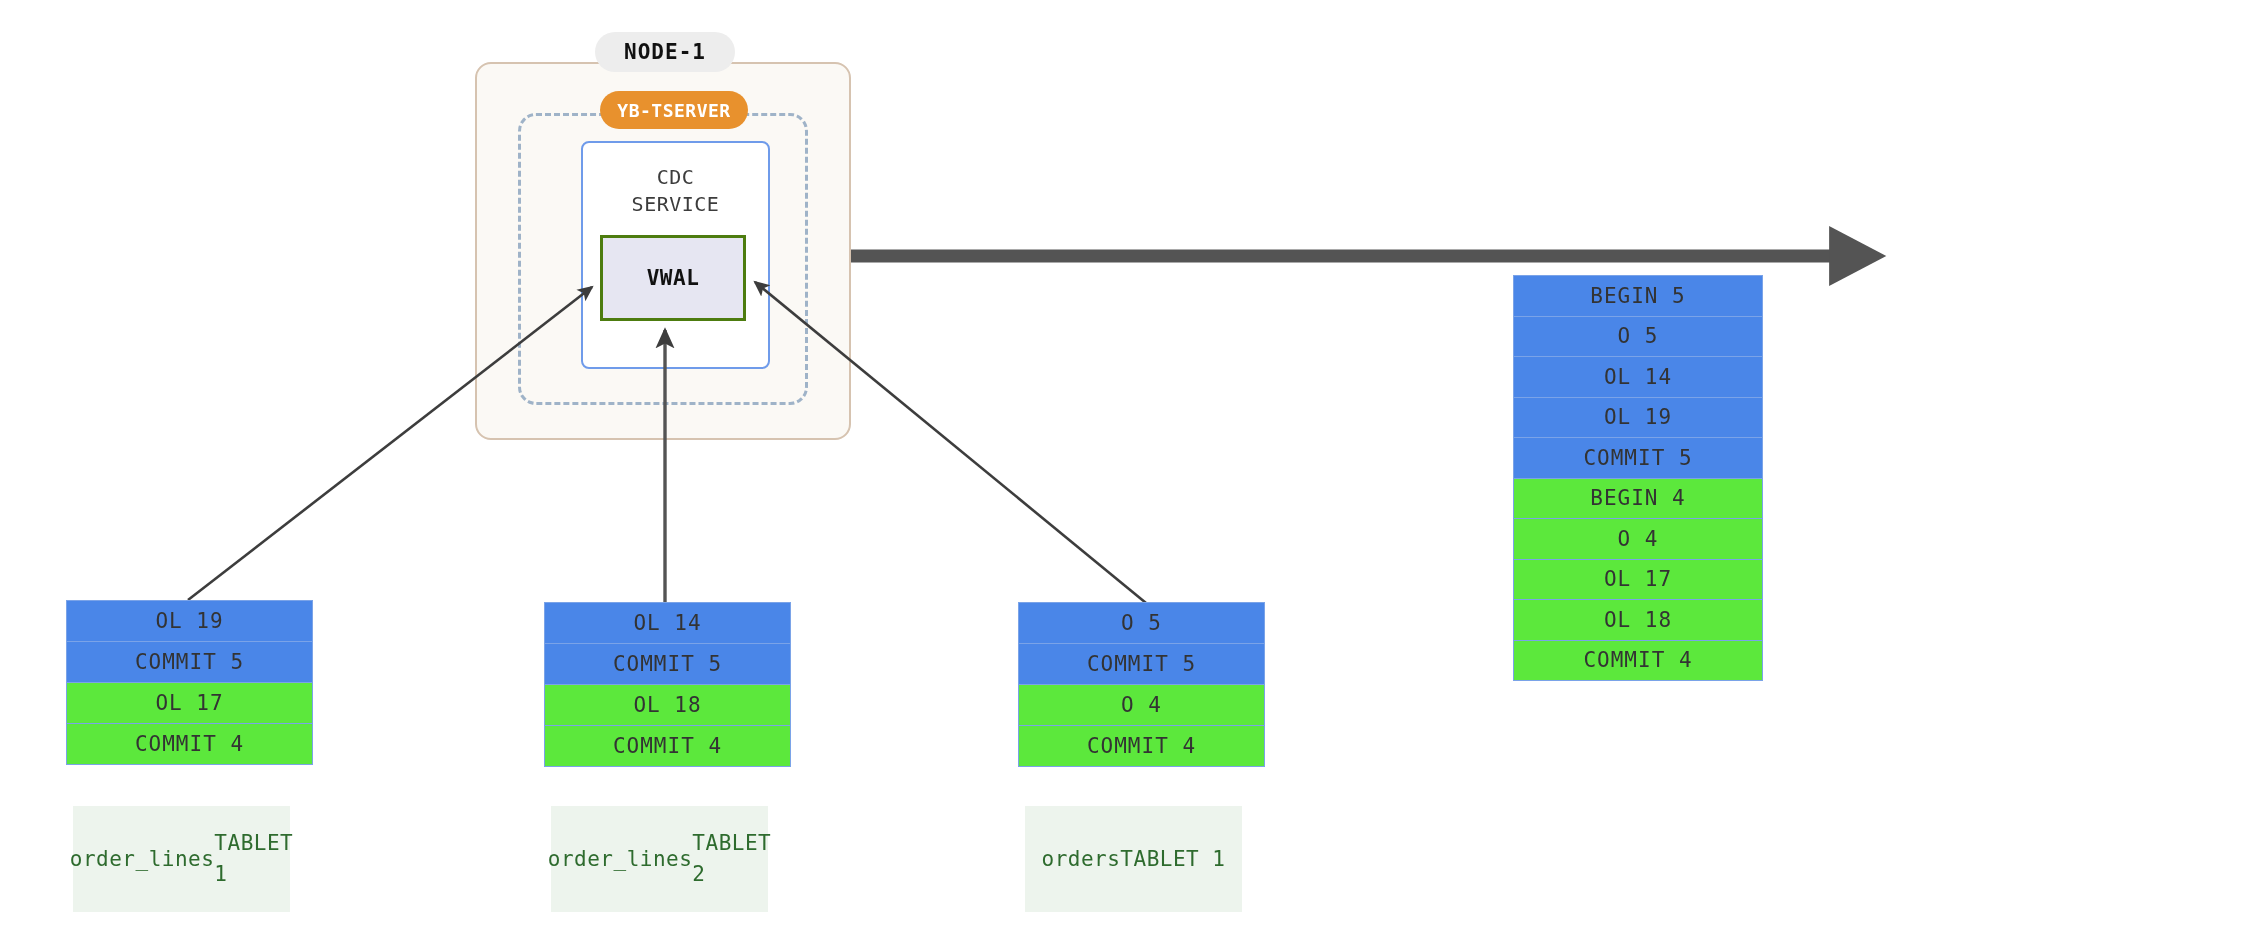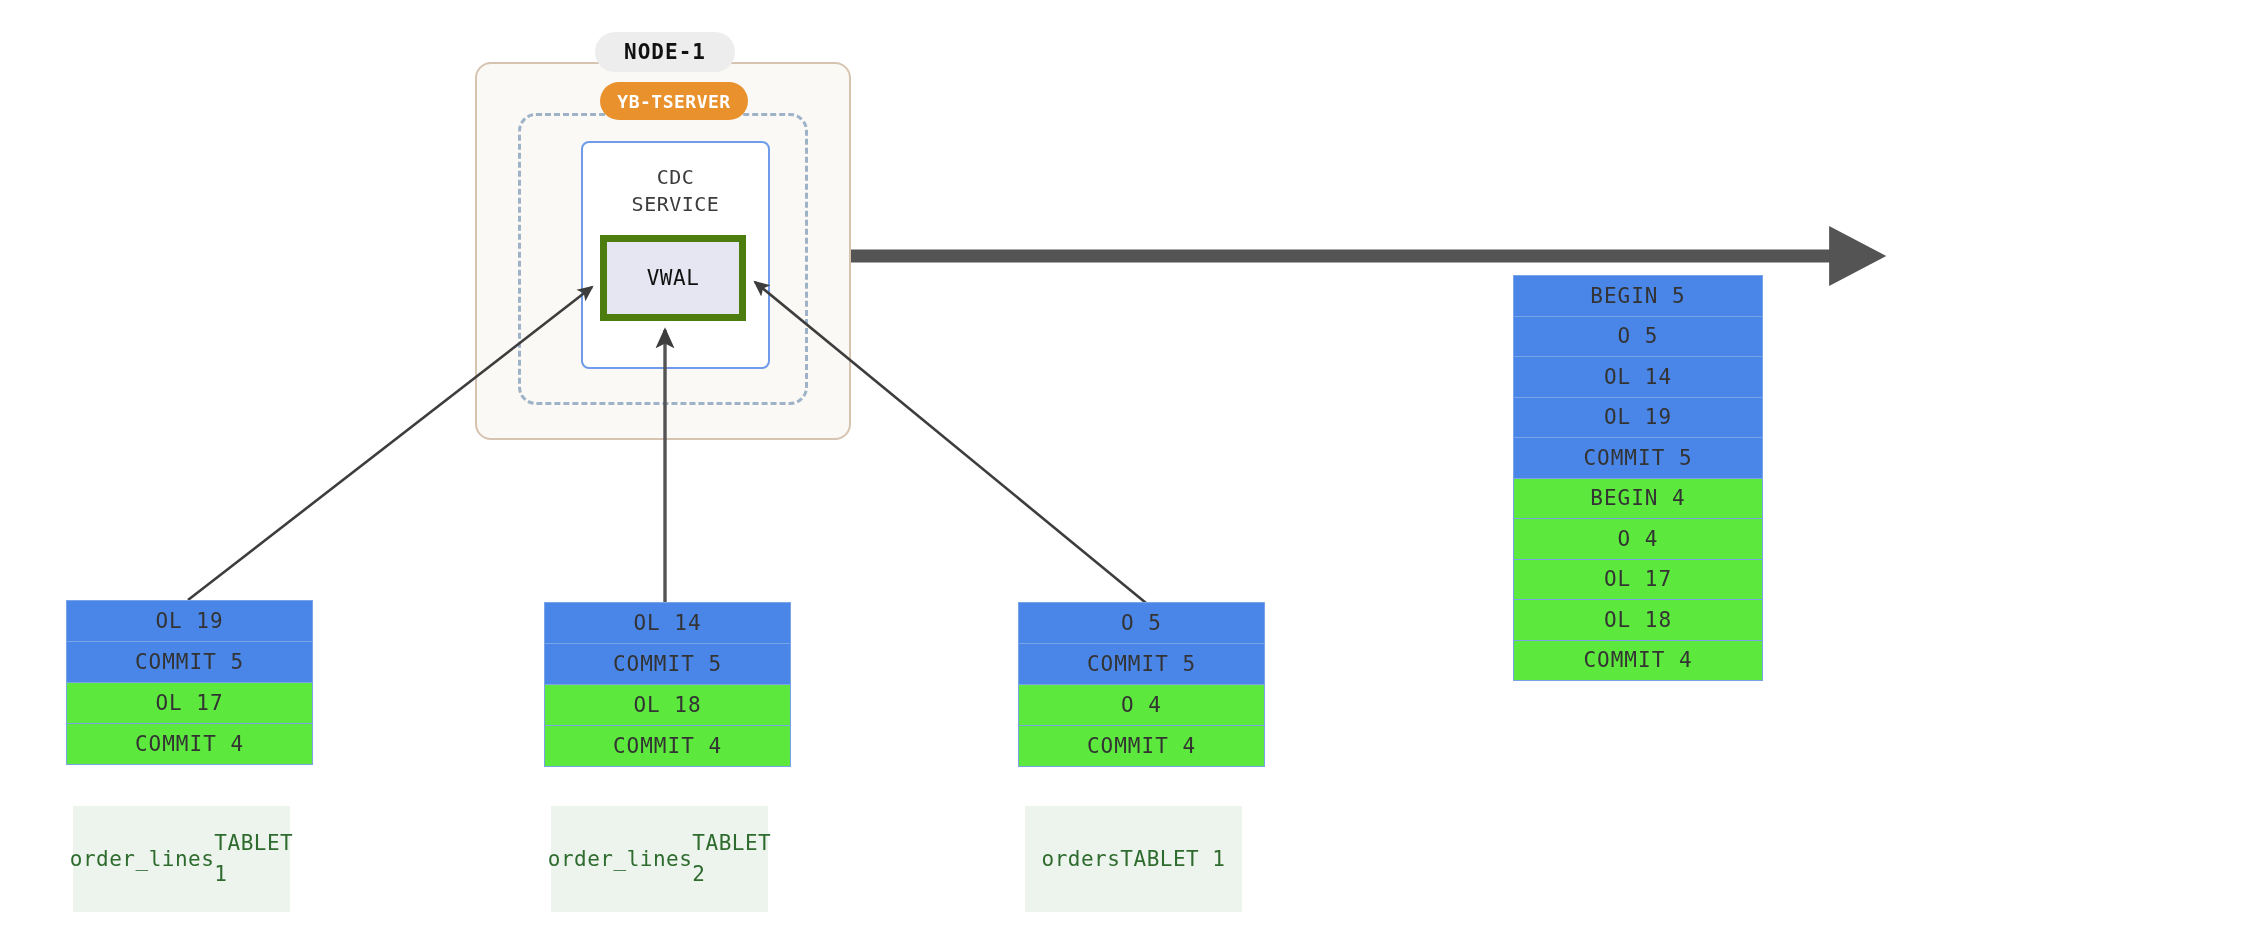--- a/index.html
+++ b/index.html
@@ -53,21 +53,21 @@
     width: 290px;
     height: 292px;
     border: 3px dashed #9fb3c8;
     border-radius: 18px;
     box-sizing: border-box;
     background: transparent;
   }
   .tserver-badge {
     position: absolute;
     left: 600px;
-    top: 82px;
+    top: 91px;
     width: 148px;
     height: 38px;
     background: #e8912d;
     border-radius: 19px;
     display: flex;
     align-items: center;
     justify-content: center;
     font-size: 18px;
     font-weight: bold;
     letter-spacing: 0.5px;
@@ -100,29 +100,30 @@
     margin-top: 12px;
   }
 
   .vwal-box {
     position: absolute;
     left: 600px;
     top: 235px;
     width: 146px;
     height: 86px;
     background: #e6e6f2;
-    border: 7px solid #4d7c0f;
+    border: 3px solid #4d7c0f;
     box-sizing: border-box;
     display: flex;
     align-items: center;
     justify-content: center;
     font-size: 21px;
     color: #111111;
     letter-spacing: 0.5px;
     z-index: 5;
+    font-weight: bold;
   }
 
   
   .walsender {
     position: absolute;
     left: 1897px;
     top: 93px;
     width: 323px;
     height: 323px;
     border-radius: 50%;

